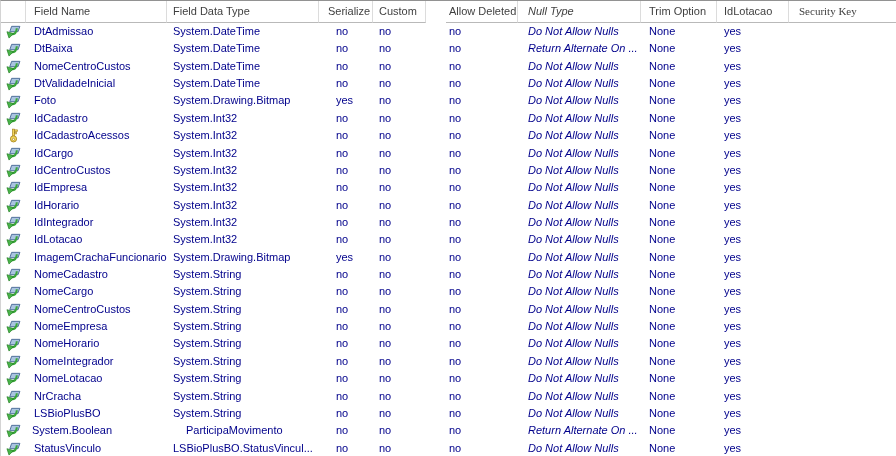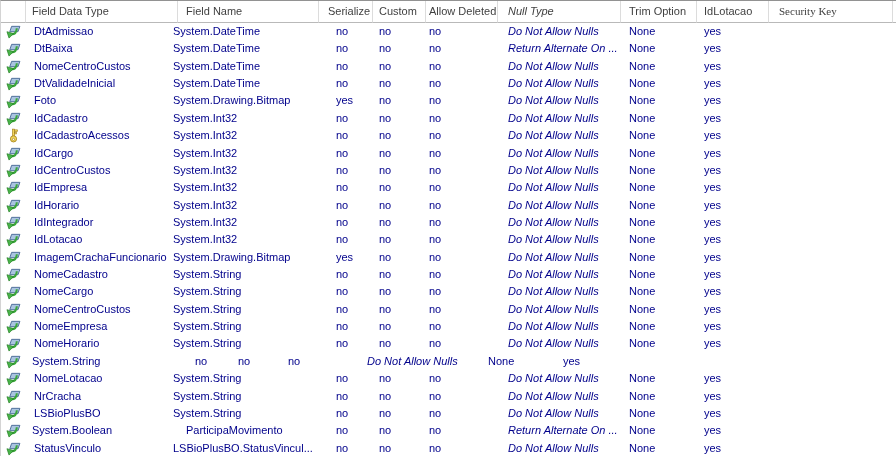--- a/index.html
+++ b/index.html
@@ -33,36 +33,36 @@
     white-space:nowrap;overflow:hidden;
     flex:0 0 auto;
   }
   
   .c-icon{width:25px;display:flex;align-items:center;justify-content:center;}
   .c-name{width:141px;padding-left:8px;}
   .c-type{width:152px;padding-left:6px;}
   .c-ser{width:54px;padding-left:17px;}
   .h-ser{width:54px;padding-left:9px;}
   .c-cus{width:53px;padding-left:6px;}
-  .c-del{width:72px;padding-left:3px;}
+  .c-del{width:72px;padding-left:3px;margin-left:20px;}
   .c-null{width:123px;padding-left:10px;font-style:italic;}
   .c-trim{width:76px;padding-left:8px;}
   .c-ro{width:72px;padding-left:7px;}
   .c-sec{width:124px;padding-left:10px;font-family:Liberation Serif, serif;}
   .icon-box{width:15px;height:15px;display:inline-block;}
   .icon-box svg{display:block;width:15px;height:15px;}
 </style>
 </head>
 <body>
 
 <div class="grid">
   <div class="hrow">
     <div class="hcell c-icon"></div>
+    <div class="hcell c-name">Field Name</div>
     <div class="hcell c-type">Field Data Type</div>
-    <div class="hcell c-name">Field Name</div>
     <div class="hcell h-ser">Serialize</div>
     <div class="hcell c-cus">Custom</div>
     <div class="hcell c-del">Allow Deleted</div>
     <div class="hcell c-null">Null Type</div>
     <div class="hcell c-trim">Trim Option</div>
     <div class="hcell c-ro">IdLotacao</div>
     <div class="hcell c-sec">Security Key</div>
     <div class="hfill"></div>
   </div>
   <div>
@@ -470,20 +470,21 @@
   <div class="row">
     <div class="cell c-icon">
           <span class="icon-box">
   <svg viewBox="0 0 16 16" xmlns="http://www.w3.org/2000/svg">
     <path d="M6 2.5 L14.8 2.5 L12.8 8.2 L4 8.2 Z" fill="#aac4e0" stroke="#4a6b96" stroke-width="1"></path>
     <path d="M11.5 4.5 C11.5 9 9 11 5.5 11.2" fill="none" stroke="#3aa63a" stroke-width="2.2"></path>
     <path d="M1 8.2 L8 10.2 L3.2 15 Z" fill="#49b549" stroke="#1e7a1e" stroke-width="0.7"></path>
   </svg>
 </span>
         </div>
+    <div class="cell c-name">NomeIntegrador</div>
     <div class="cell c-type">System.String</div>
     <div class="cell c-ser">no</div>
     <div class="cell c-cus">no</div>
     <div class="cell c-del">no</div>
     <div class="cell c-null">Do Not Allow Nulls</div>
     <div class="cell c-trim">None</div>
     <div class="cell c-ro">yes</div>
     <div class="cell c-sec"></div>
   </div>
 

